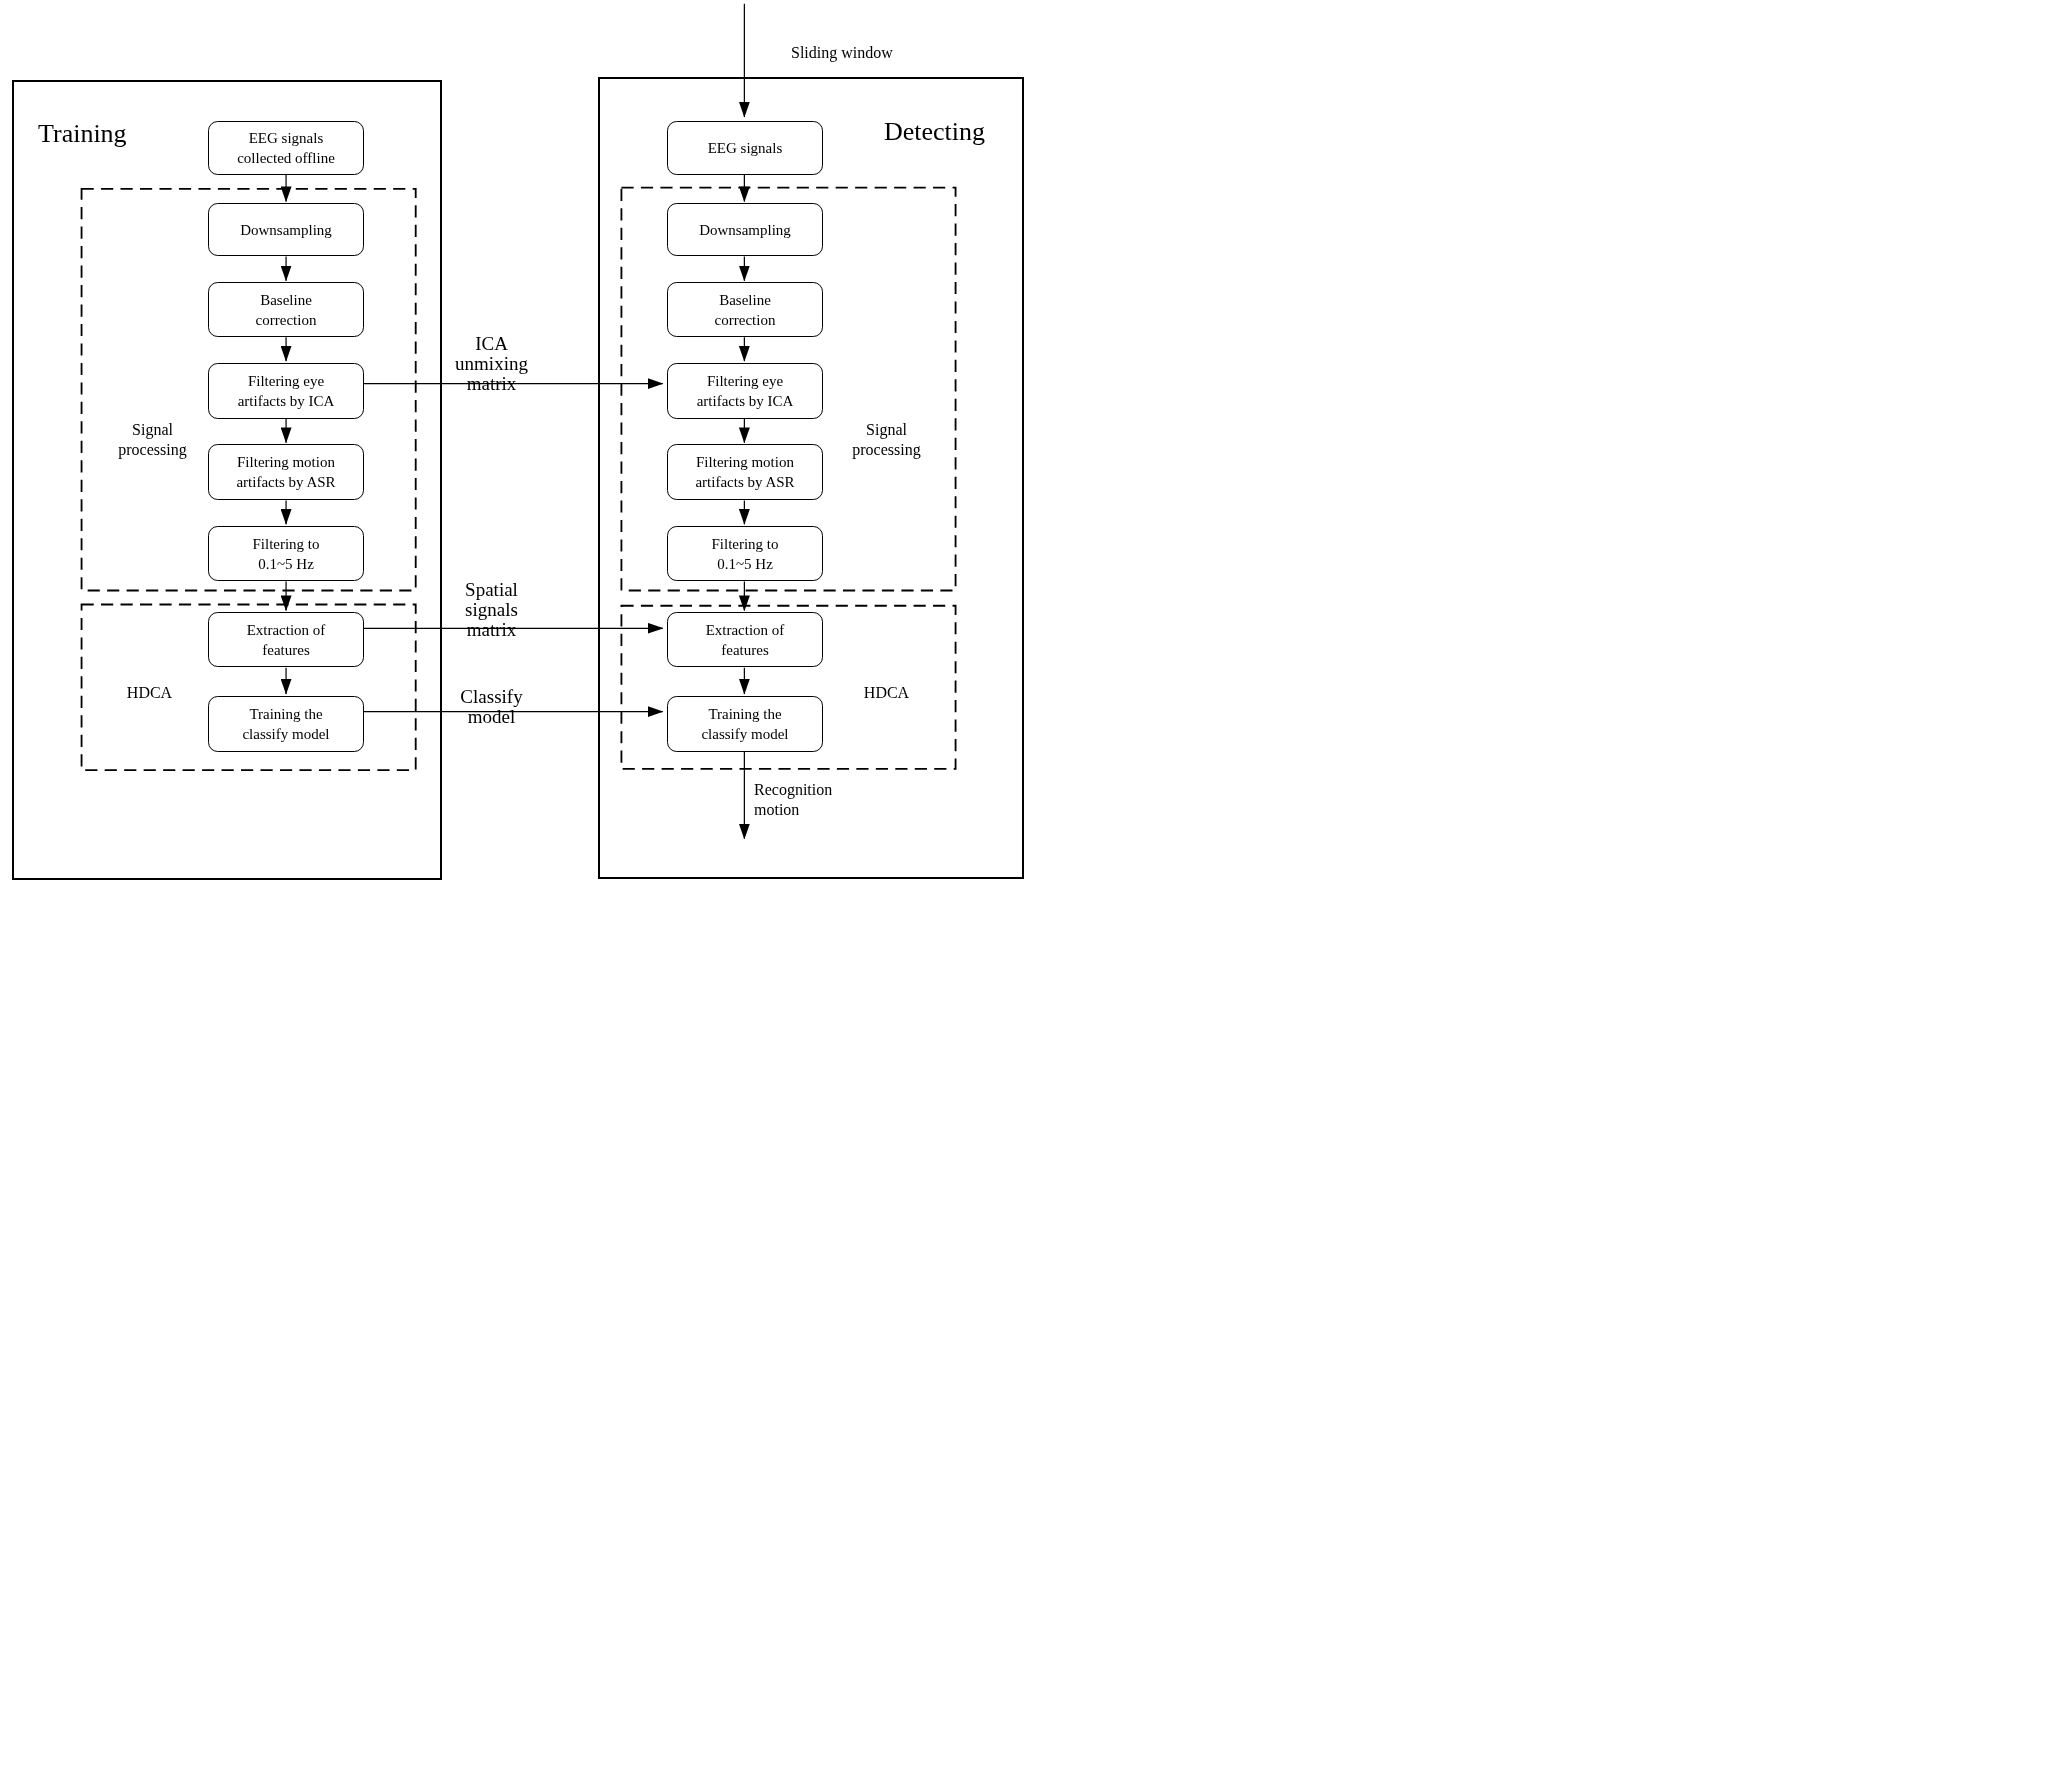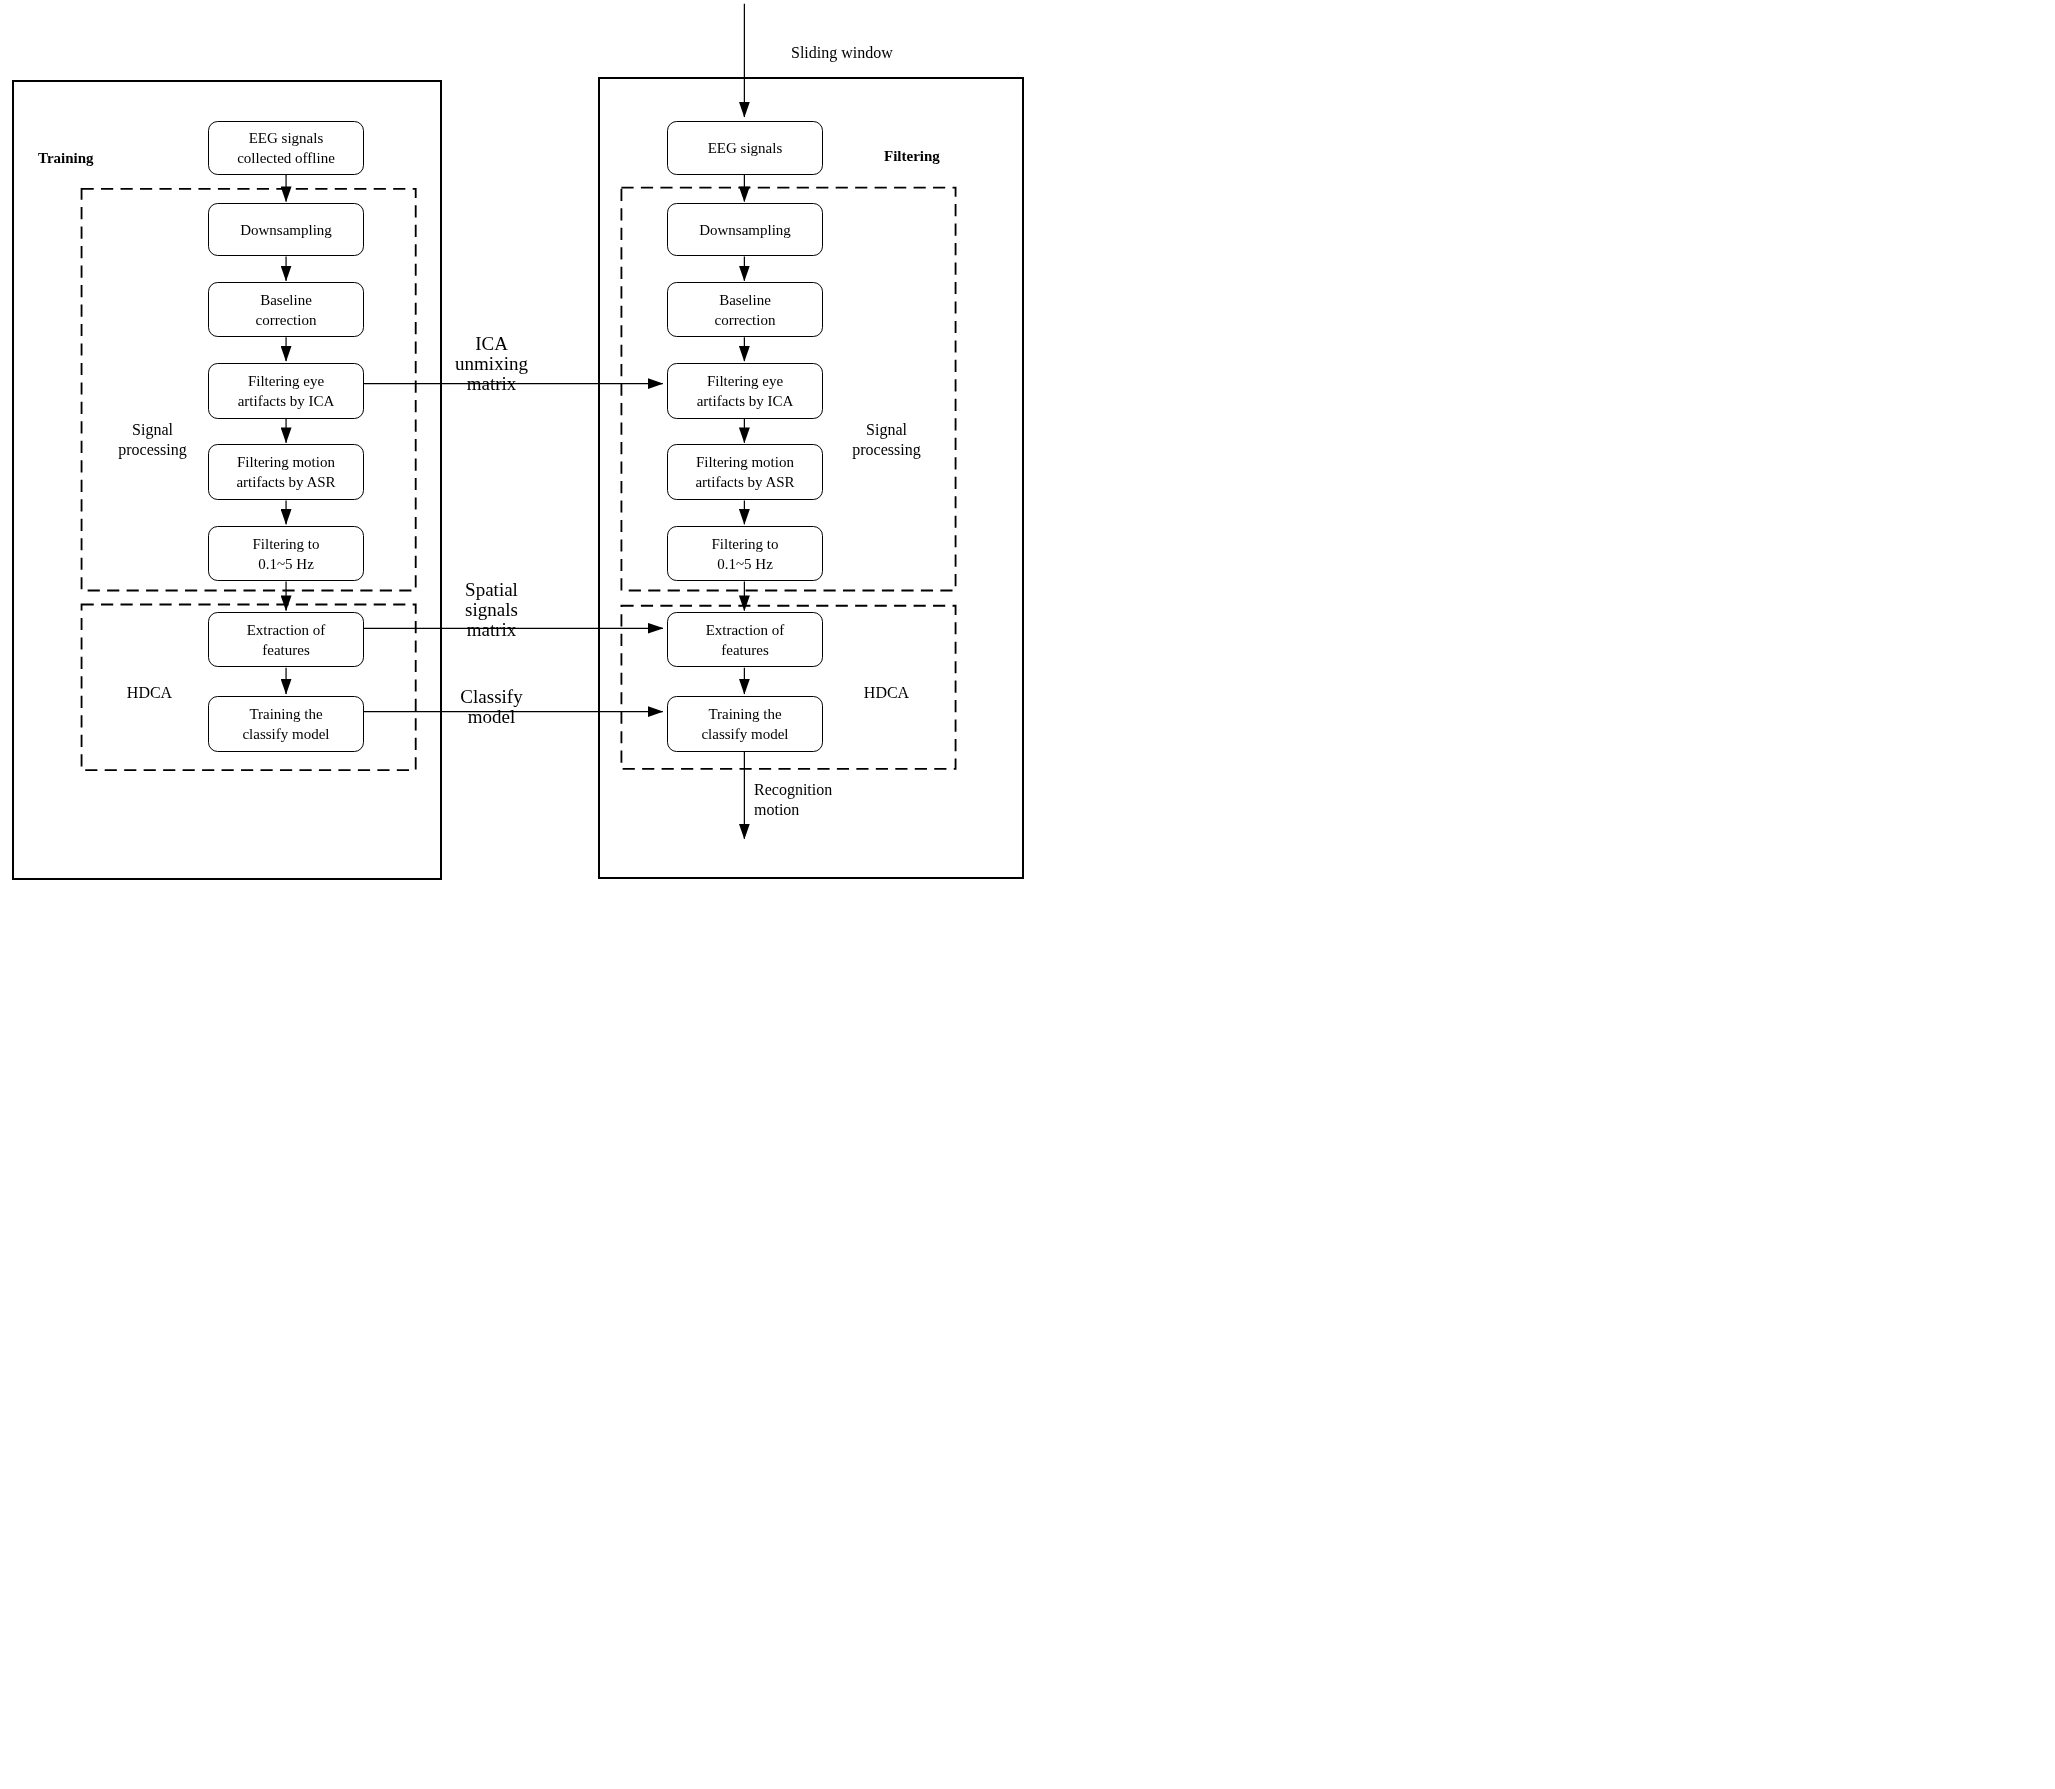--- a/index.html
+++ b/index.html
@@ -4,21 +4,21 @@
 <style>
   html,body{margin:0;padding:0;background:#ffffff;}
   body{font-family:"Liberation Serif","DejaVu Serif",serif;color:#000;}
   #canvas{position:relative;width:1028px;height:895px;background:#fff;overflow:hidden;}
   .panel{position:absolute;border:2.4px solid #000;background:#fff;z-index:0;box-sizing:border-box;}
   #svg-layer{position:absolute;left:0;top:0;z-index:1;}
   .node{position:absolute;width:156px;background:#fff;border:1.8px solid #000;border-radius:9.7px;
         display:flex;flex-direction:column;justify-content:center;align-items:center;
         font-size:15px;line-height:20px;text-align:center;z-index:2;box-sizing:border-box;}
   .node span{display:block;white-space:nowrap;}
-  .panel-title{position:absolute;font-size:15px;font-weight:bold;z-index:2;white-space:nowrap;margin-top:31px;}
+  .panel-title{position:absolute;font-size:26px;font-weight:normal;z-index:2;white-space:nowrap;}
   .side-label{position:absolute;font-size:16px;font-weight:normal;line-height:20px;
               text-align:center;z-index:2;}
   .mid-label{position:absolute;width:103px;font-size:19px;line-height:20px;text-align:center;z-index:2;}
   .free-label{position:absolute;font-size:16px;line-height:20px;z-index:2;white-space:nowrap;}
   .free-label.center{text-align:left;}
 </style>
 </head>
 <body>
 
 <div id="canvas">
@@ -55,21 +55,21 @@
     <line x1="1223" y1="955" x2="1223" y2="1003" stroke="#000" stroke-width="2" marker-end="url(#ah)"></line>
     <line x1="1223" y1="1097" x2="1223" y2="1140" stroke="#000" stroke-width="2" marker-end="url(#ah)"></line>
     <line x1="1223" y1="1235" x2="1223" y2="1378" stroke="#000" stroke-width="2" marker-end="url(#ah)"></line>
 
     <line x1="598" y1="630" x2="1089" y2="630" stroke="#000" stroke-width="2" marker-end="url(#ah)"></line>
     <line x1="598" y1="1032" x2="1089" y2="1032" stroke="#000" stroke-width="2" marker-end="url(#ah)"></line>
     <line x1="598" y1="1169" x2="1089" y2="1169" stroke="#000" stroke-width="2" marker-end="url(#ah)"></line>
   </svg>
 
   <div class="panel-title" style="left:38px;top:119px">Training</div>
-  <div class="panel-title" style="left:884px;top:117px">Filtering</div>
+  <div class="panel-title" style="left:884px;top:117px">Detecting</div>
 
   <div class="side-label" style="left:104px;top:420px;width:97px">
     <span>Signal</span>
     <span>processing</span>
   </div>
   <div class="side-label" style="left:101px;top:683px;width:97px">HDCA</div>
   <div class="side-label" style="left:838px;top:420px;width:97px">
     <span>Signal</span>
     <span>processing</span>
   </div>

